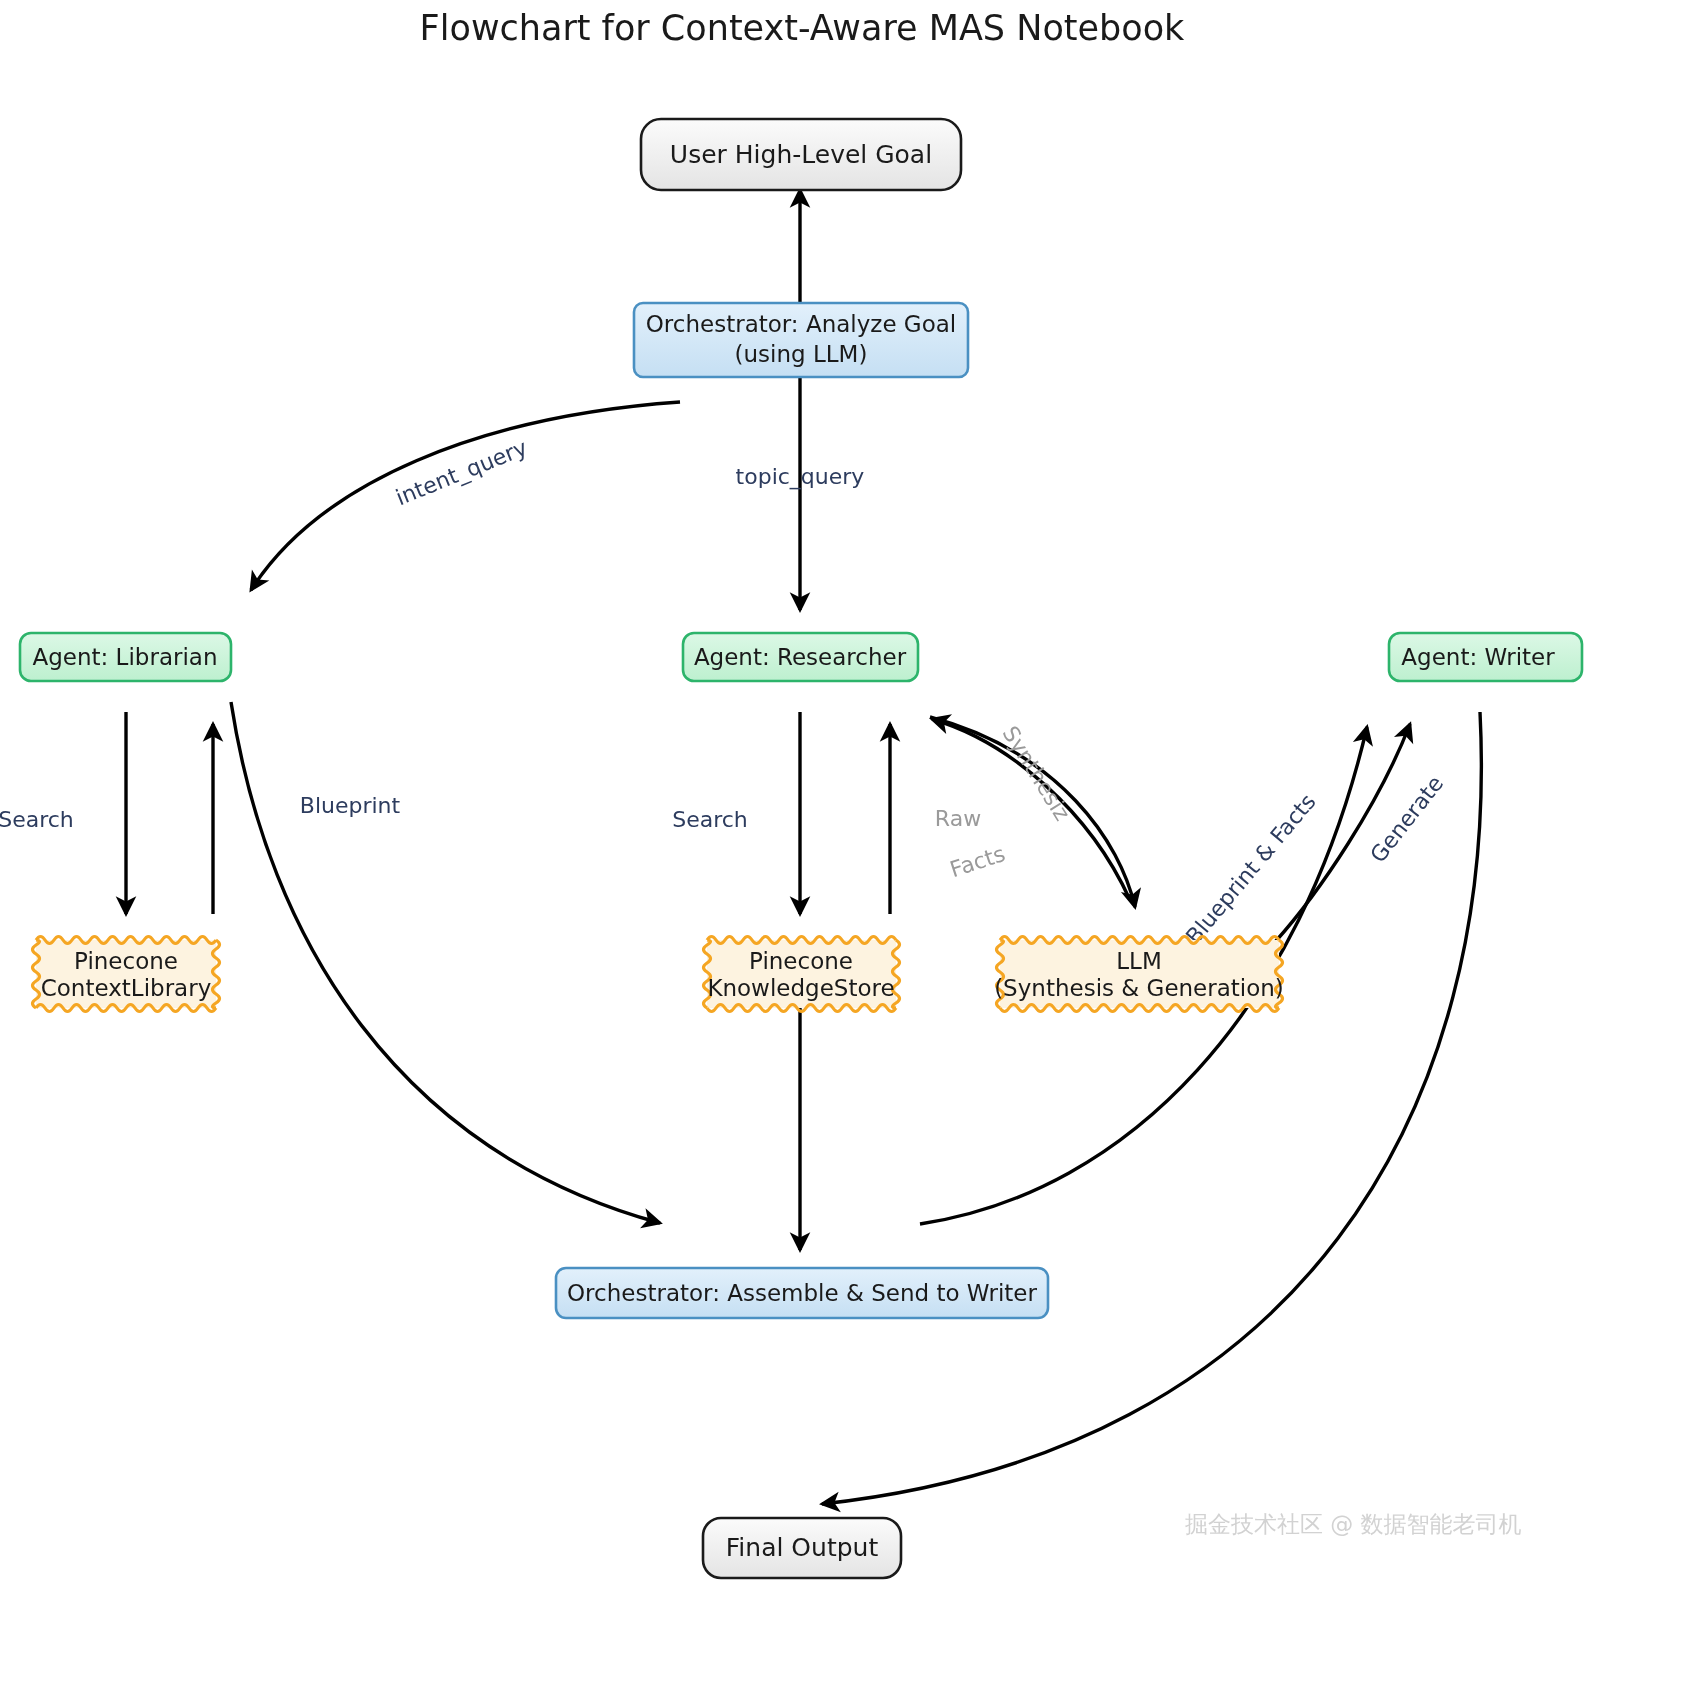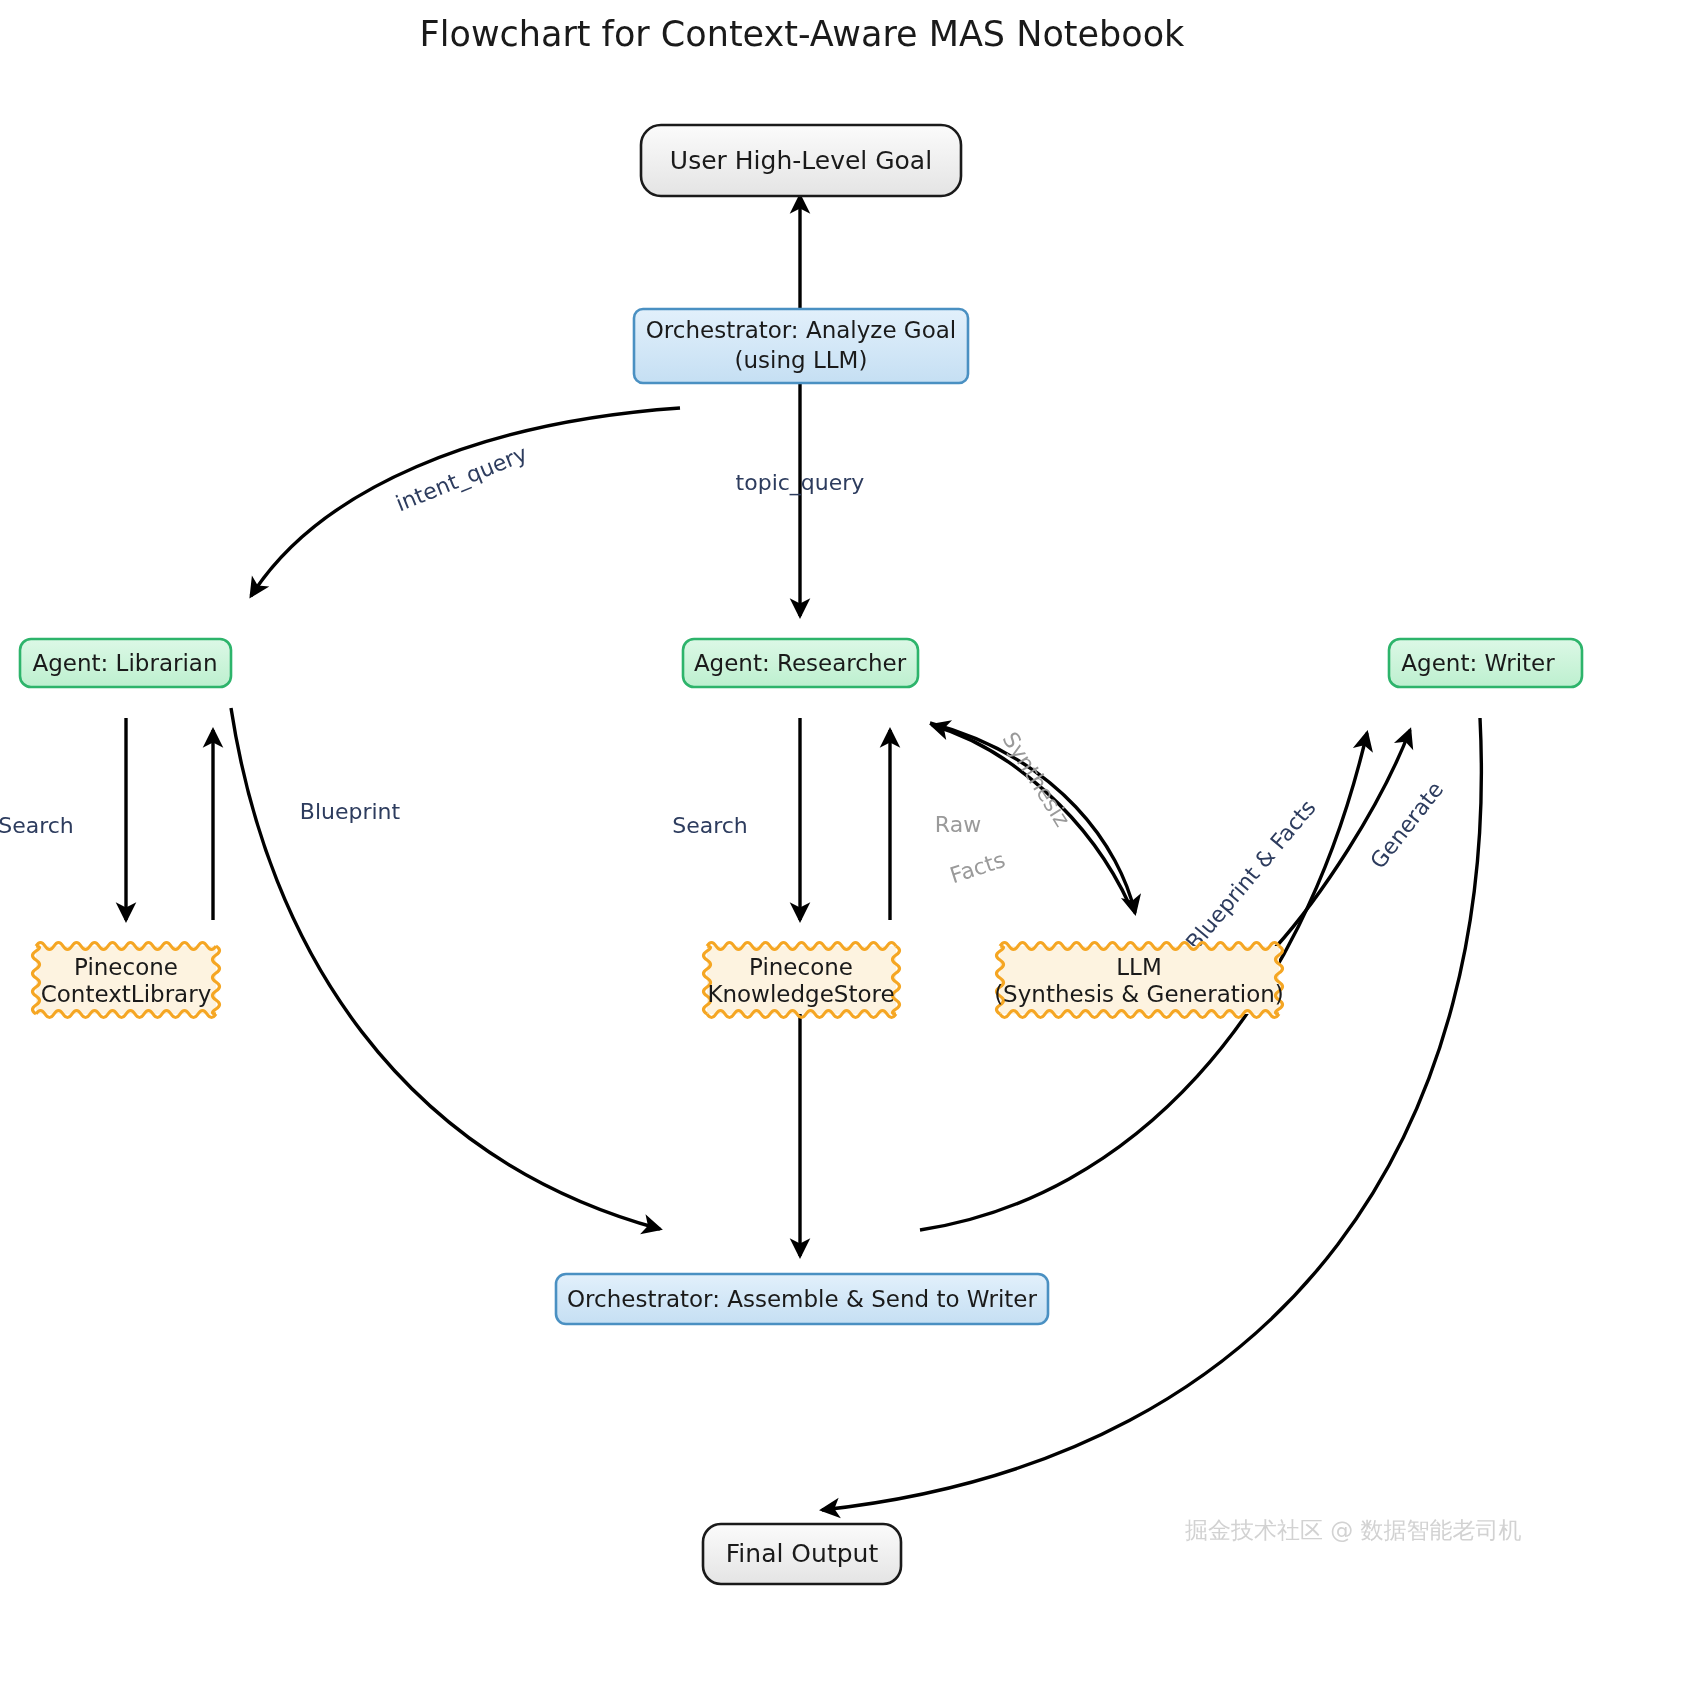--- a/index.html
+++ b/index.html
@@ -9,21 +9,21 @@
   }
   body {
     width: 1698px;
     height: 1694px;
     font-family: "DejaVu Sans", sans-serif;
     position: relative;
     overflow: hidden;
   }
   #chart-root {
     position: absolute;
-    left: 0; top: 18px;
+    left: 0; top: 12px;
     width: 1698px;
     height: 1460px;
   }
   .diagram-title {
     font-family: "DejaVu Sans", sans-serif;
     font-size: 35px;
     fill: #1a1a1a;
     text-anchor: middle;
   }
   .node-label {

